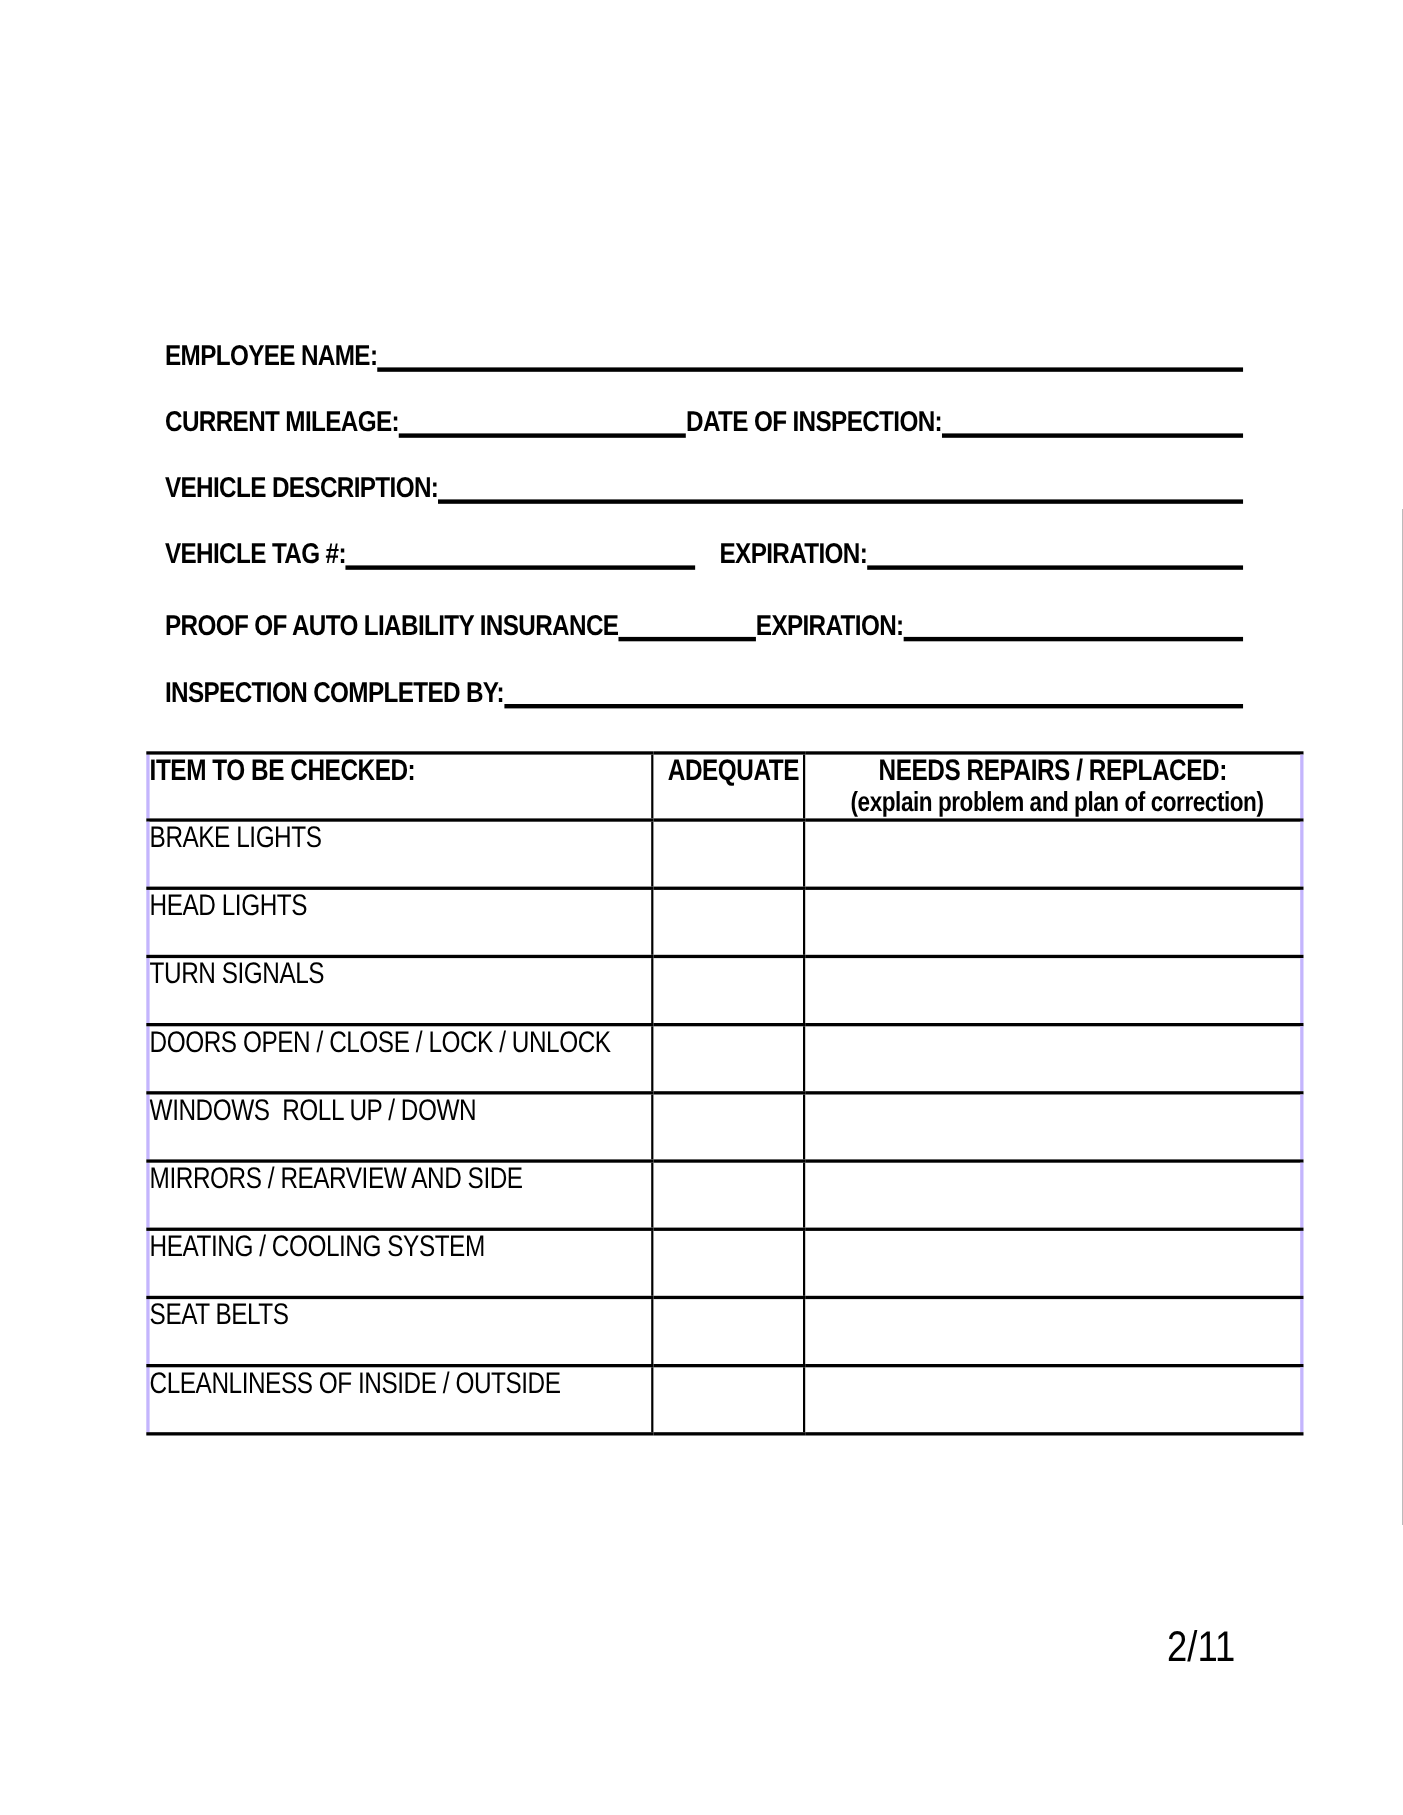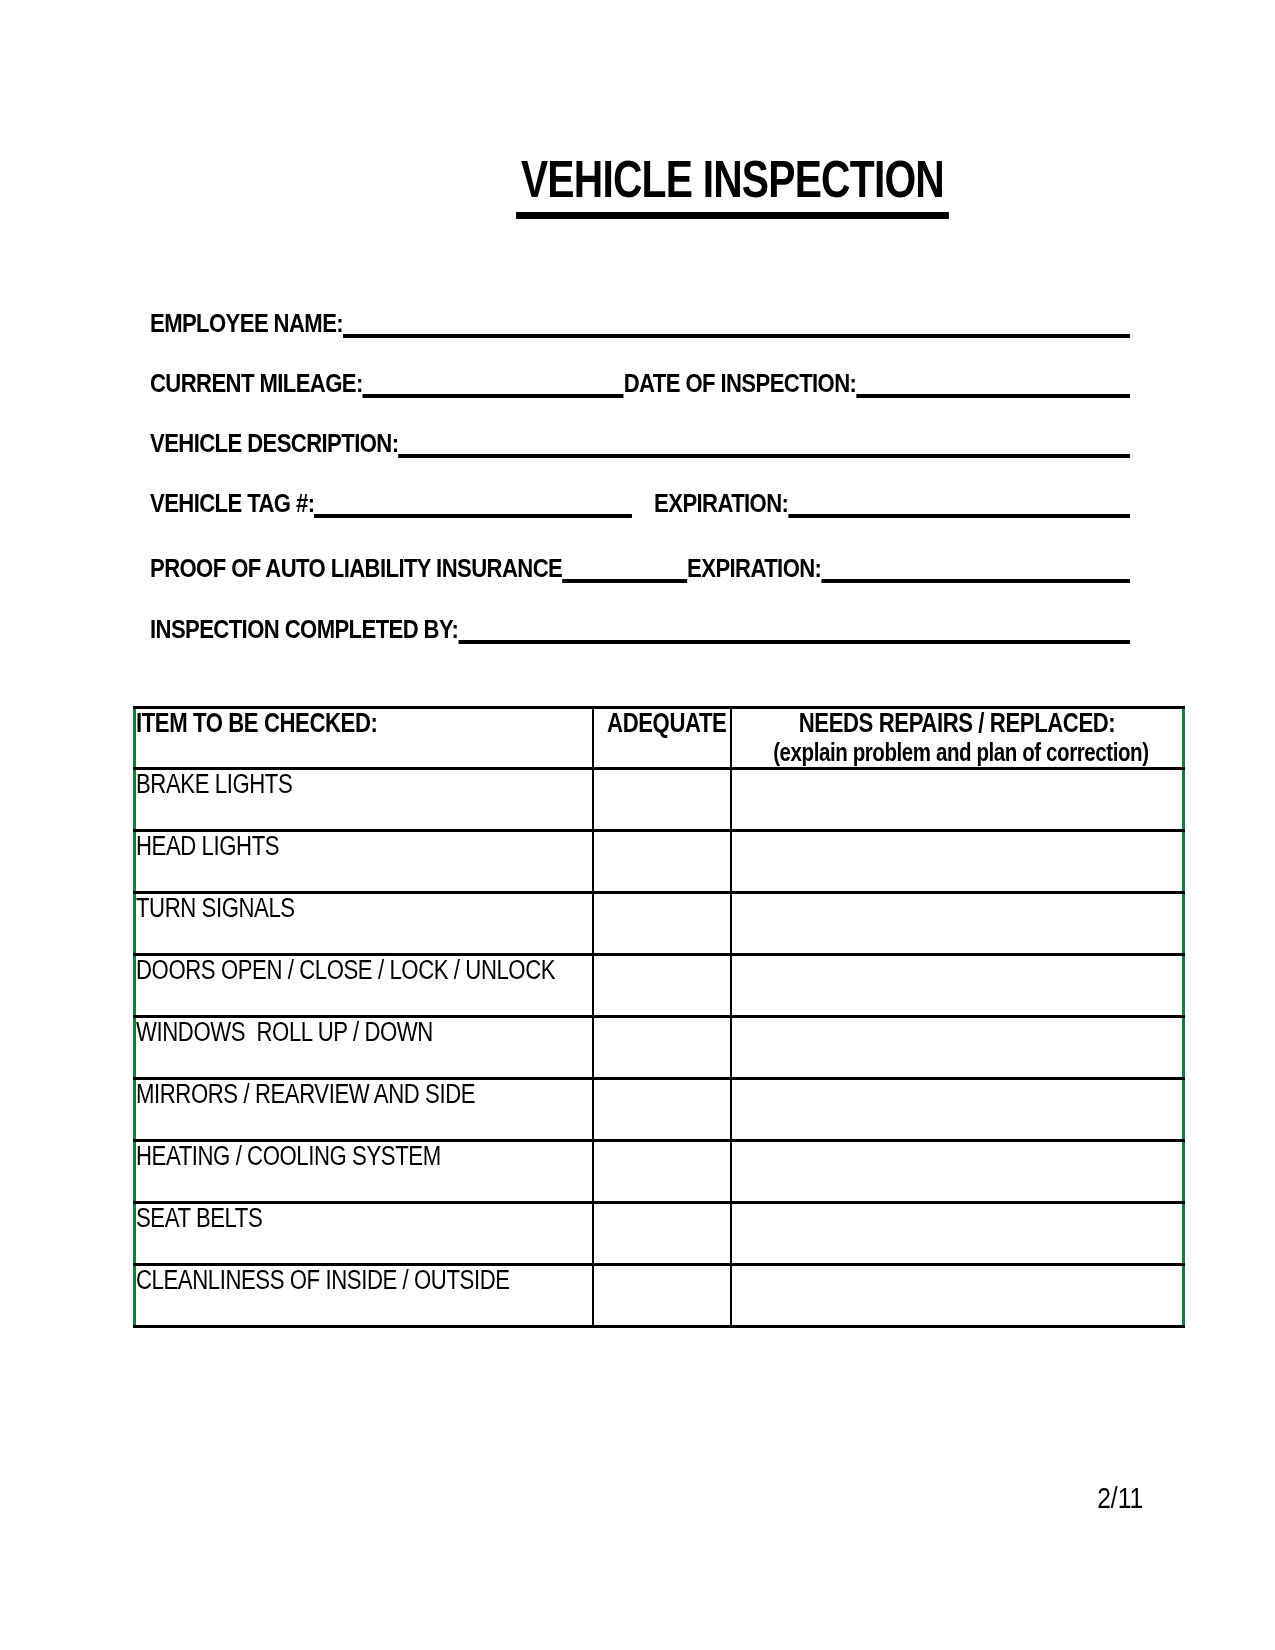--- a/index.html
+++ b/index.html
@@ -32,22 +32,22 @@
   .fline { flex:1 1 auto; height:0; border-bottom:4px solid #000; align-self:flex-end; }
   .fline.w322 { flex:0 0 322px; }
   .fline.w402 { flex:0 0 402px; }
   .fline.w147 { flex:0 0 147px; }
   .fgap26 { flex:0 0 26px; height:0; }
   .frow-1 { top:300px; } .frow-2 { top:360px; } .frow-3 { top:420px; }
   .frow-4 { top:480px; } .frow-5 { top:545px; } .frow-6 { top:606px; }
 
   
   .check-table {
-    position:absolute; left:133px; top:706px; width:1049px;
-    border-collapse:collapse; table-layout:fixed; border:3px solid #15803d;
+    position:absolute; left:133px; top:683px; width:1049px;
+    border-collapse:collapse; table-layout:fixed; border:3px solid #c4b5fd;
   }
   .check-table col.c1 { width:458px; }
   .check-table col.c2 { width:138px; }
   .check-table col.c3 { width:453px; }
   .check-table th, .check-table td {
     border:2px solid #000; border-top-width:3px; border-bottom-width:3px;
     vertical-align:top; padding:0; overflow:hidden;
   }
   .check-table th { height:56px; font-weight:bold; }
   .check-table td { height:59px;margin-top:29px; }
@@ -61,31 +61,28 @@
   .hx.left  { transform-origin:0 50%; }
   .hx.mid   { transform-origin:50% 50%; }
   .hx.note  { font-size:25px; }
   .td-item  { padding:9px 0 0 16px; }
   .cellx {
     display:inline-block; transform:scaleX(0.82); transform-origin:0 50%;
     font-size:27px; letter-spacing:-0.5px; line-height:29px; white-space:pre;
   }
 
   
-  .page-num { position:absolute; top:1482px; right:132px; font-size:29px; line-height:32px; }
+  .page-num { position:absolute; top:1482px; right:152px; font-size:39px; line-height:32px; }
   .page-num span { display:inline-block; transform:scaleX(0.85); transform-origin:100% 50%; }
 </style>
 </head>
 <body>
 
 <div class="page">
 
-  <div class="title-wrap">
-    <span class="doc-title">VEHICLE INSPECTION</span>
-  </div>
 
   <div class="frow frow-1">
     <span class="flabel">EMPLOYEE NAME:</span>
     <div class="fline"></div>
   </div>
 
   <div class="frow frow-2">
     <span class="flabel">CURRENT MILEAGE:</span>
     <div class="fline"></div>
     <span class="flabel">DATE OF INSPECTION:</span>

